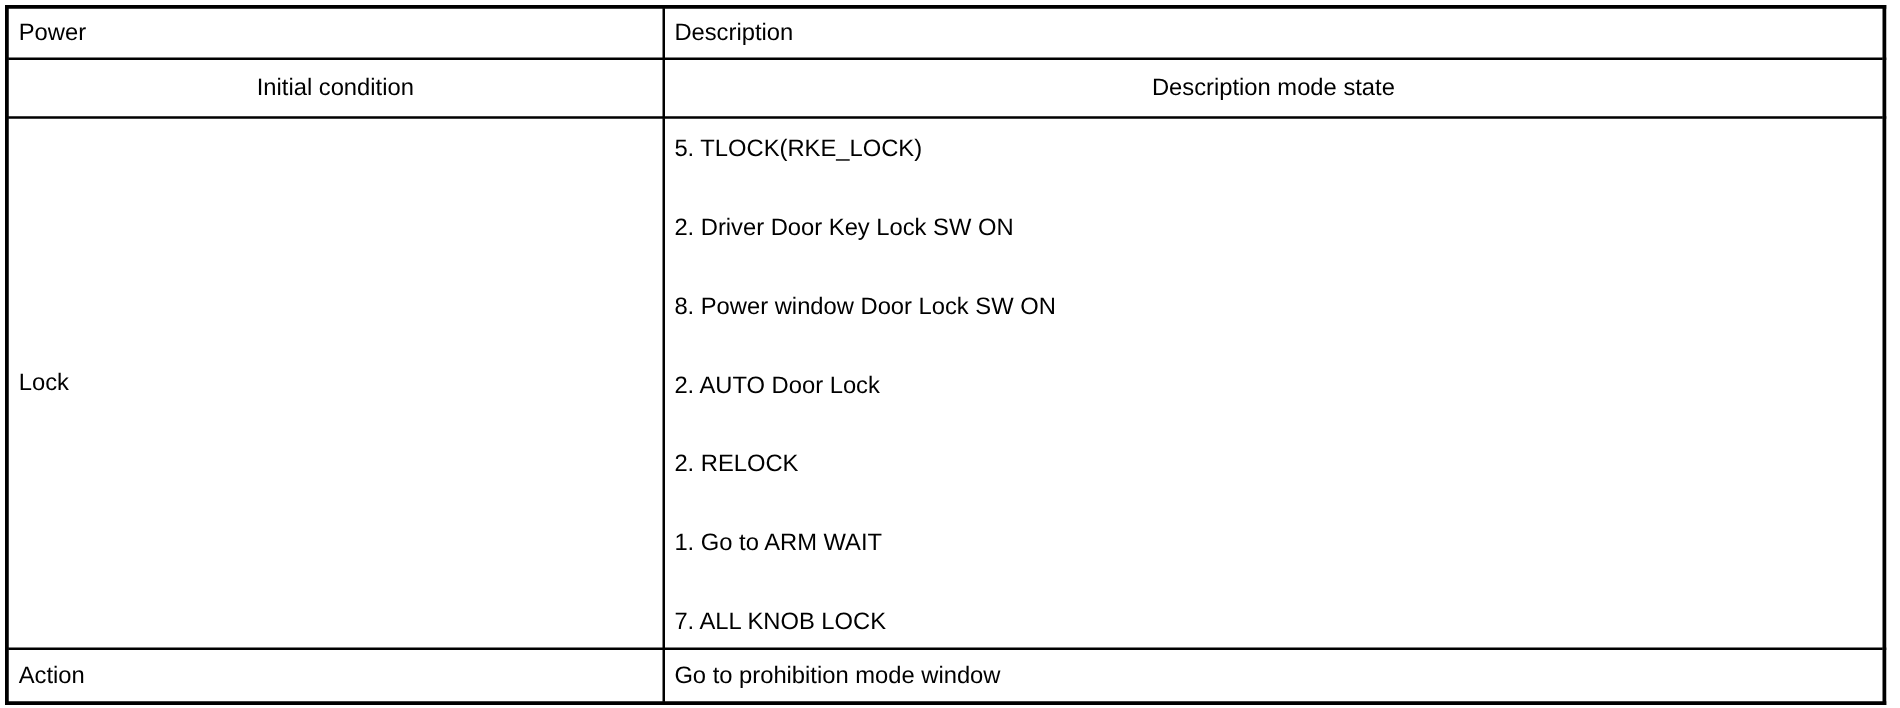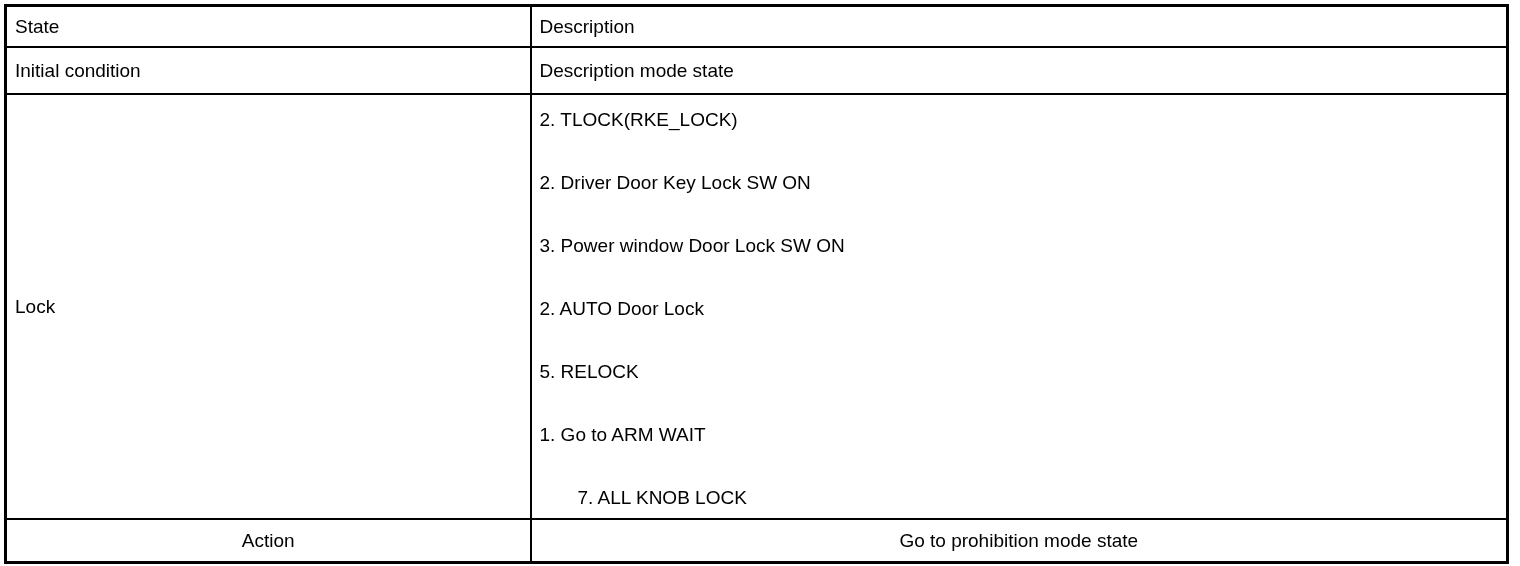--- a/index.html
+++ b/index.html
@@ -30,63 +30,63 @@
     padding: 2px 8px;
     font-size: 19px;
     line-height: 21px;
     color: #000000;
     overflow: hidden;
   }
   .doc-table {
     border: 3px solid #000000;
   }
   .doc-table tr.header-row td { height: 35px; }
-  .doc-table tr.initial-row td { height: 41px; }
-  .doc-table tr.action-row td  { height: 37px; text-align: center; }
+  .doc-table tr.initial-row td { height: 41px; text-align: center; }
+  .doc-table tr.action-row td  { height: 37px; }
   .col-state { width: 525px; }
   td.event-desc-cell {
     vertical-align: top;
     padding-top: 14px;
     padding-bottom: 10px;
   }
   .event-item {
     margin: 0 0 42px 0;
     font-size: 19px;
     line-height: 21px;
     white-space: nowrap;
   }
-  .event-item:last-child { margin-bottom: 0; margin-left: 38px; }
+  .event-item:last-child { margin-bottom: 0; }
 </style>
 </head>
 <body>
 
 <table class="doc-table">
   <colgroup>
     <col class="col-state">
     <col class="col-description">
   </colgroup>
   <tbody>
     <tr class="header-row">
-      <td>State</td>
+      <td>Power</td>
       <td>Description</td>
     </tr>
     <tr class="initial-row">
       <td>Initial condition</td>
       <td>Description mode state</td>
     </tr>
     <tr class="event-row">
       <td>Lock</td>
       <td class="event-desc-cell">
-        <div class="event-item">2. TLOCK(RKE_LOCK)</div>
+        <div class="event-item">5. TLOCK(RKE_LOCK)</div>
         <div class="event-item">2. Driver Door Key Lock SW ON</div>
-        <div class="event-item">3. Power window Door Lock SW ON</div>
+        <div class="event-item">8. Power window Door Lock SW ON</div>
         <div class="event-item">2. AUTO Door Lock</div>
-        <div class="event-item">5. RELOCK</div>
+        <div class="event-item">2. RELOCK</div>
         <div class="event-item">1. Go to ARM WAIT</div>
         <div class="event-item">7. ALL KNOB LOCK</div>
       </td>
     </tr>
     <tr class="action-row">
       <td>Action</td>
-      <td>Go to prohibition mode state</td>
+      <td>Go to prohibition mode window</td>
     </tr>
   </tbody>
 </table>
 
 </body></html>

